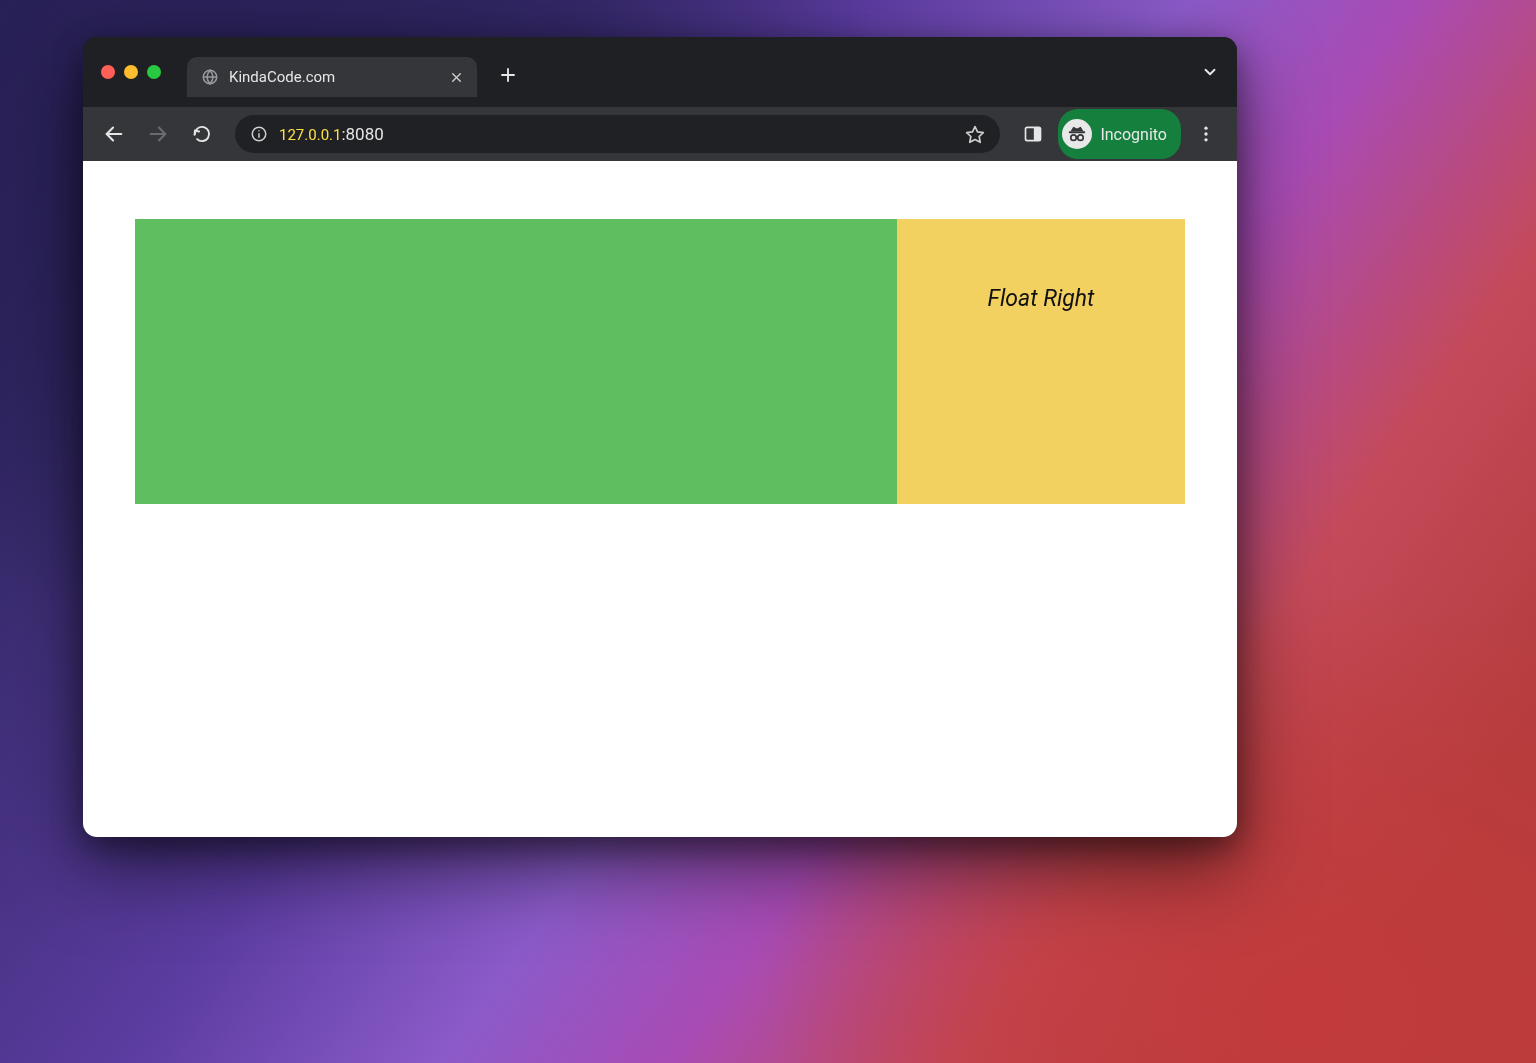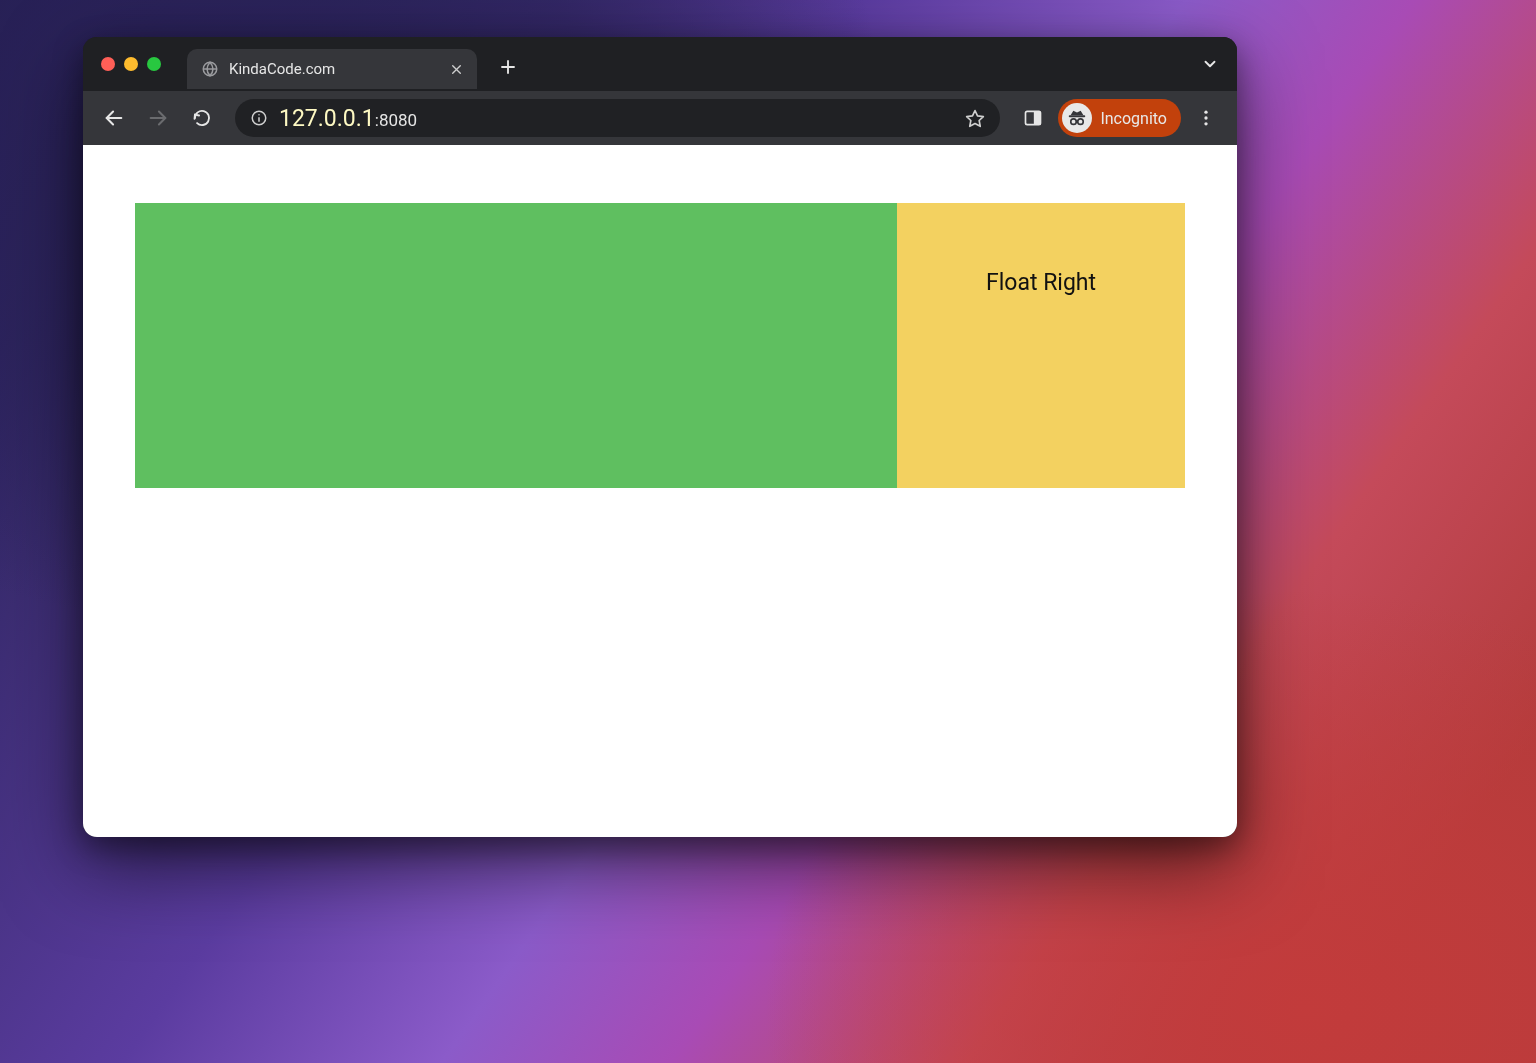--- a/index.html
+++ b/index.html
@@ -33,21 +33,21 @@
       width: 1154px;
       height: 800px;
       background: #1f2023;
       border-radius: 14px;
       overflow: hidden;
       box-shadow: 0 30px 80px rgba(0,0,0,0.55), 0 10px 30px rgba(0,0,0,0.4);
     }
 
     
     .title-bar {
-      height: 54px;
+      height: 70px;
       background: #1f2023;
       display: flex;
       align-items: center;
       padding: 0 12px 0 18px;
       gap: 8px;
     }
 
     .traffic-lights {
       display: flex;
       gap: 9px;
@@ -172,22 +172,22 @@
     .site-info {
       width: 20px;
       height: 20px;
       display: flex;
       align-items: center;
       justify-content: center;
       color: #cfcfcf;
     }
 
     .url-host {
-      color: #fef9c3;
-      font-size: 23px;
+      color: #fde047;
+      font-size: 15px;
     }
     .url-port {
       color: #e5e5e5;
       font-size: 17px;
     }
 
     .star-btn {
       margin-left: auto;
       width: 22px;
       height: 22px;
@@ -206,23 +206,23 @@
       justify-content: center;
       color: #e6e6e6;
       cursor: pointer;
       border-radius: 50%;
     }
 
     .incognito-chip {
       display: flex;
       align-items: center;
       gap: 8px;
-      background: #c2410c;
+      background: #15803d;
       border-radius: 20px;
-      height: 38px;
+      height: 50px;
       padding: 0 14px 0 4px;
       cursor: pointer;
     }
 
     .incognito-icon-circle {
       width: 30px;
       height: 30px;
       background: #e8e8e8;
       border-radius: 50%;
       display: flex;
@@ -263,20 +263,21 @@
       display: flex;
       justify-content: flex-end;
     }
 
     .float-right-box {
       width: 288px;
       height: 100%;
       background: #f3d160;
       padding-top: 66px;
       text-align: center;
+      font-style: italic;
     }
 
     .float-right-text {
       color: #111111;
       font-size: 23px;
       font-weight: 400;
     }
 
   </style>
 </head>

